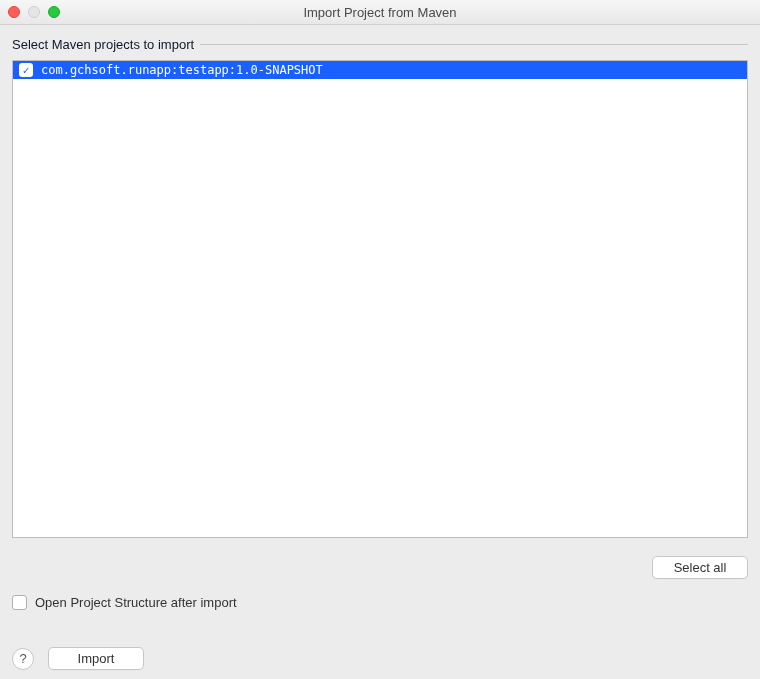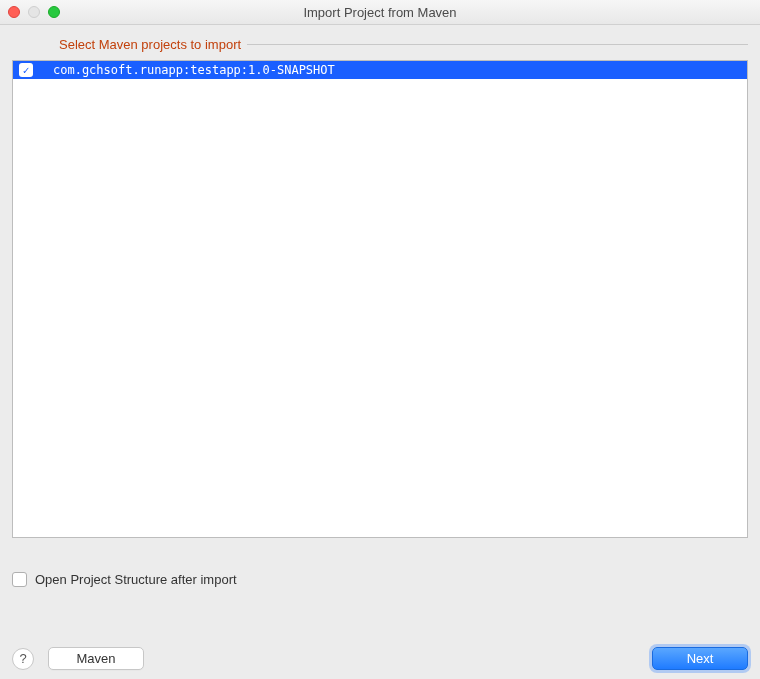--- a/index.html
+++ b/index.html
@@ -53,43 +53,42 @@
       flex-direction: column;
       height: calc(100% - 22px);
     }
     .section-header {
       display: flex;
       align-items: center;
       margin-bottom: 8px;
     }
     .section-title {
       font-size: 13px;
-      color: #c2410c;
+      color: #0f172a;
       white-space: nowrap;
-      margin-left: 47px;
     }
     .section-line {
       flex: 1;
       height: 1px;
       background: #c8c8c8;
       margin-left: 6px;
     }
     .list-box {
       background: #fff;
       border: 1px solid #bdbdbd;
       height: 478px;
       overflow: auto;
     }
     .list-item {
       display: flex;
       align-items: center;
       padding: 2px 6px;
       font-size: 12px;
       font-family: Menlo, Monaco, monospace;
-      gap: 20px;
+      gap: 8px;
     }
     .list-item.selected {
       background: #1a5fff;
       color: #fff;
     }
     .checkbox {
       width: 14px;
       height: 14px;
       background: #fff;
       border-radius: 3px;
@@ -184,27 +183,27 @@
   </div>
 
   <div class="list-box">
     <div class="list-item selected">
       <span class="checkbox checked"></span>
       <span>com.gchsoft.runapp:testapp:1.0-SNAPSHOT</span>
     </div>
   </div>
 
   <div class="select-row">
+    <div class="btn">Select all</div>
   </div>
 
   <div class="option-row">
     <span class="mac-checkbox"></span>
     <span>Open Project Structure after import</span>
   </div>
 
   <div class="footer">
     <div class="help-btn">?</div>
-    <div class="btn">Maven</div>
+    <div class="btn">Import</div>
     <div class="spacer"></div>
-    <div class="btn primary">Next</div>
   </div>
 
 </div>
 
 </body></html>

